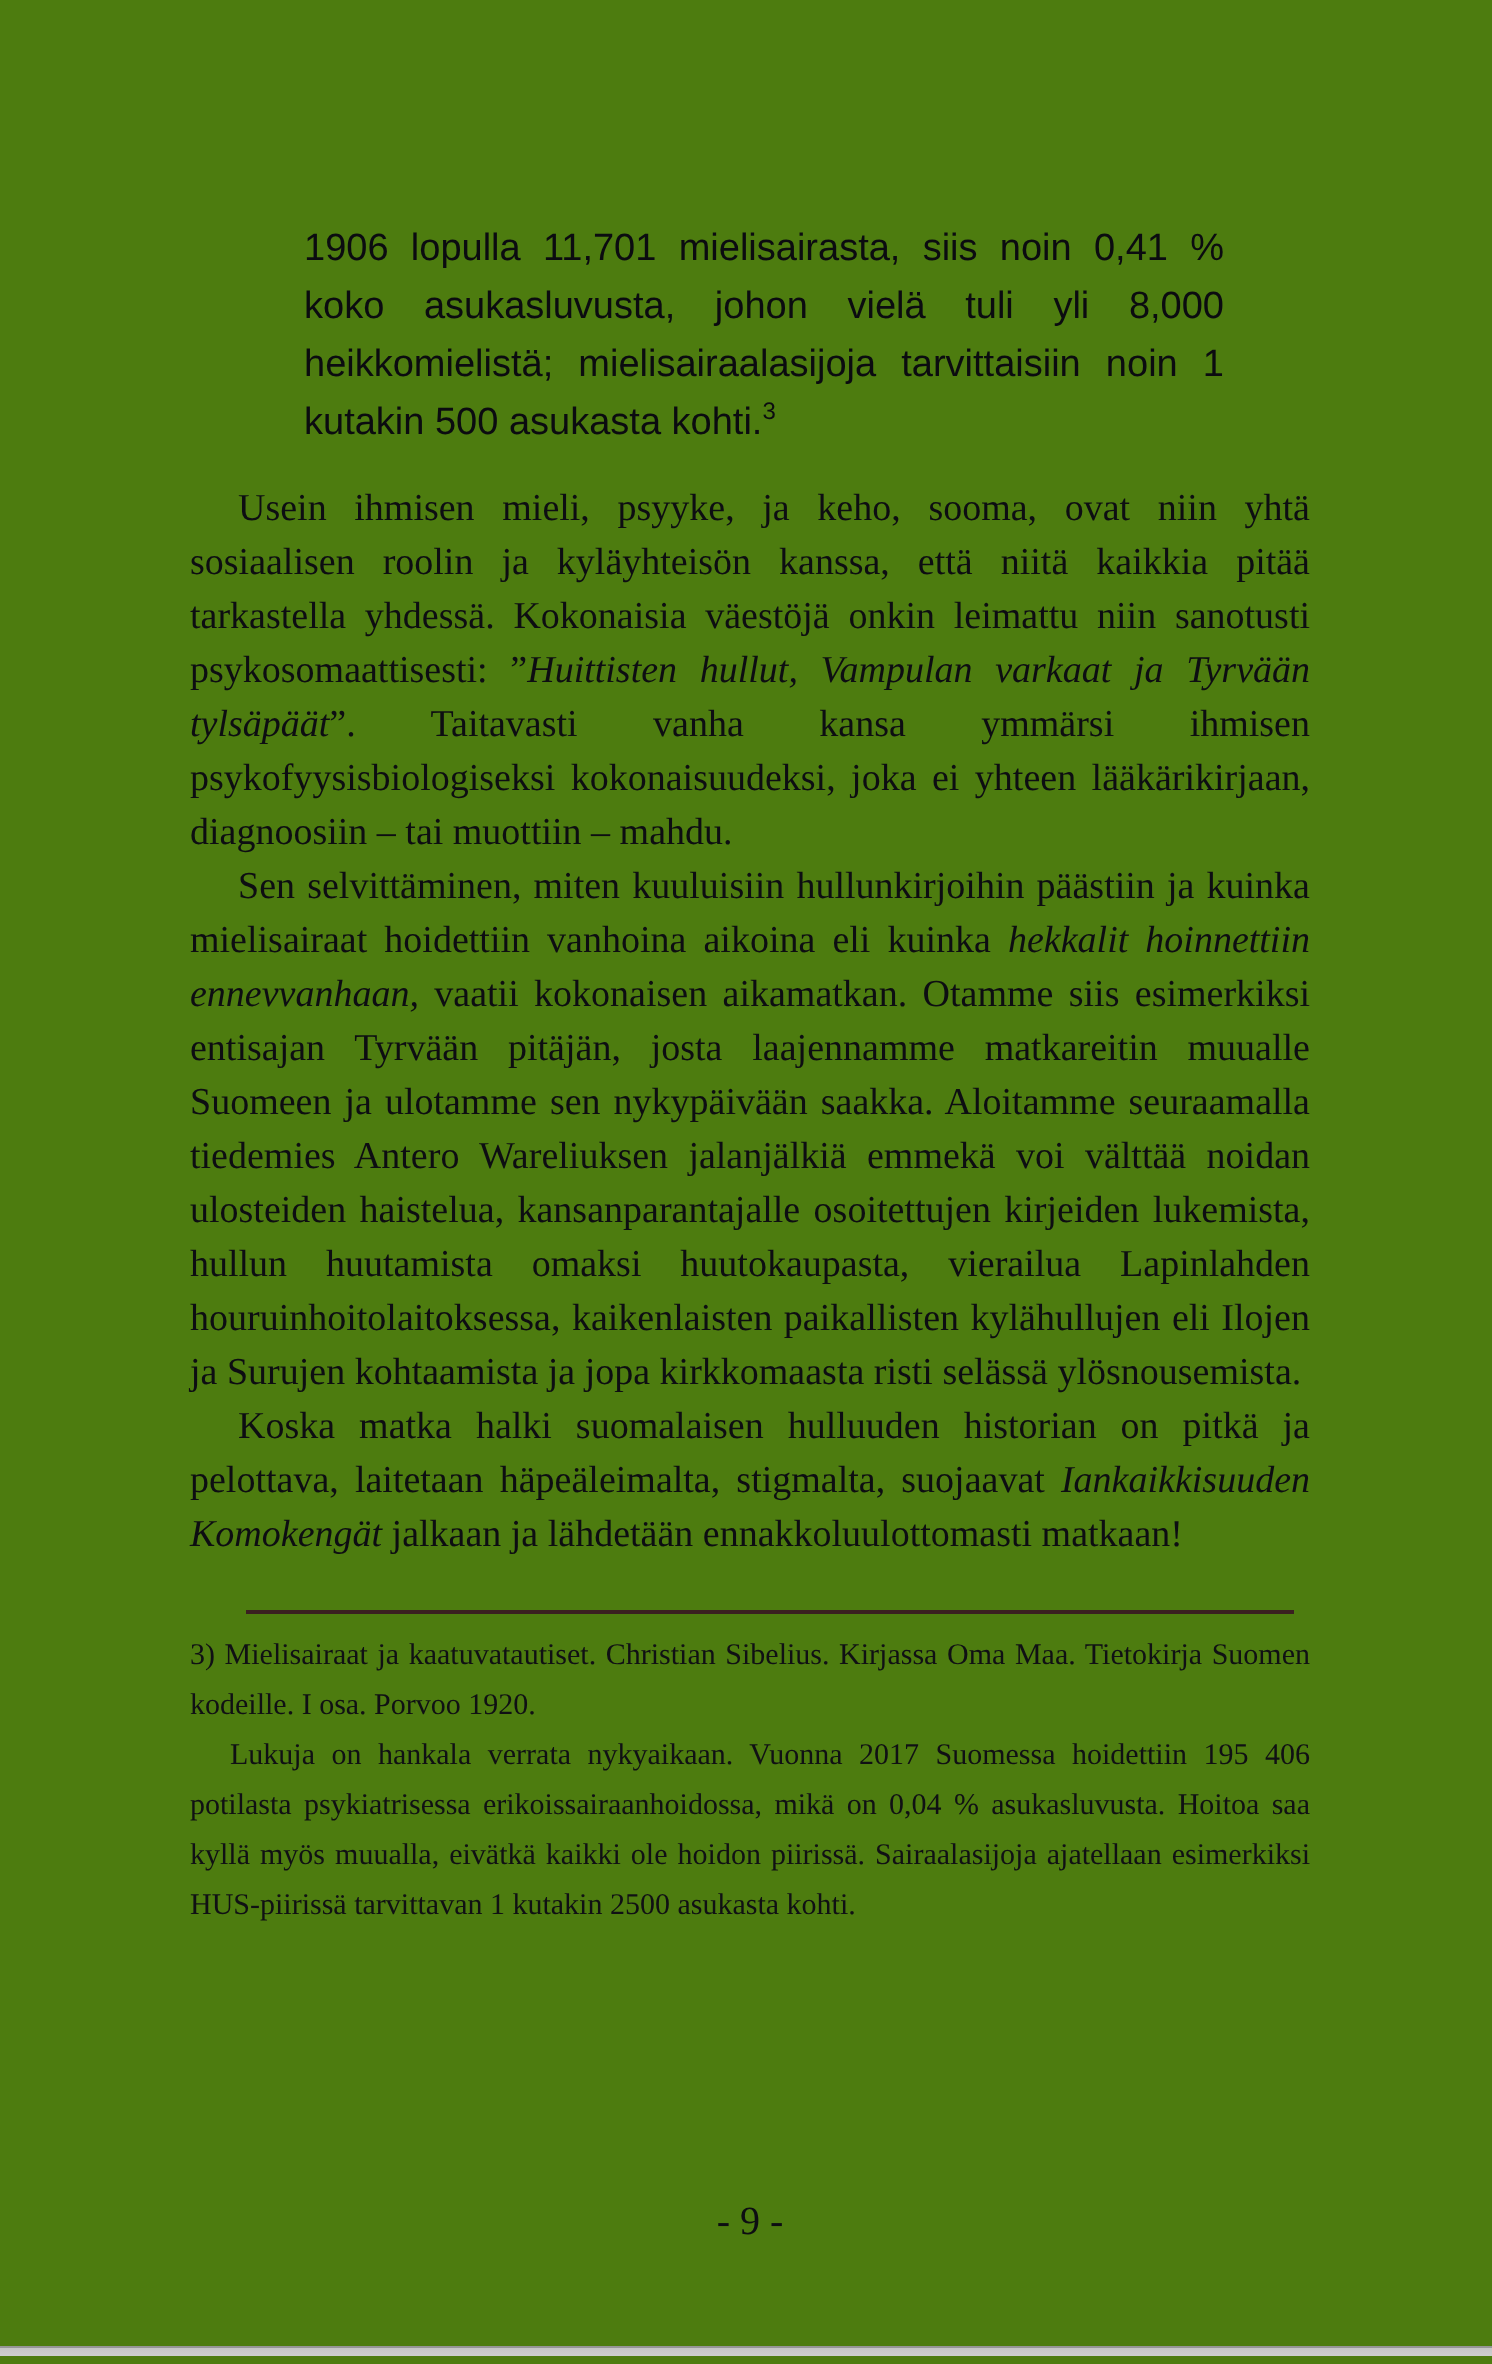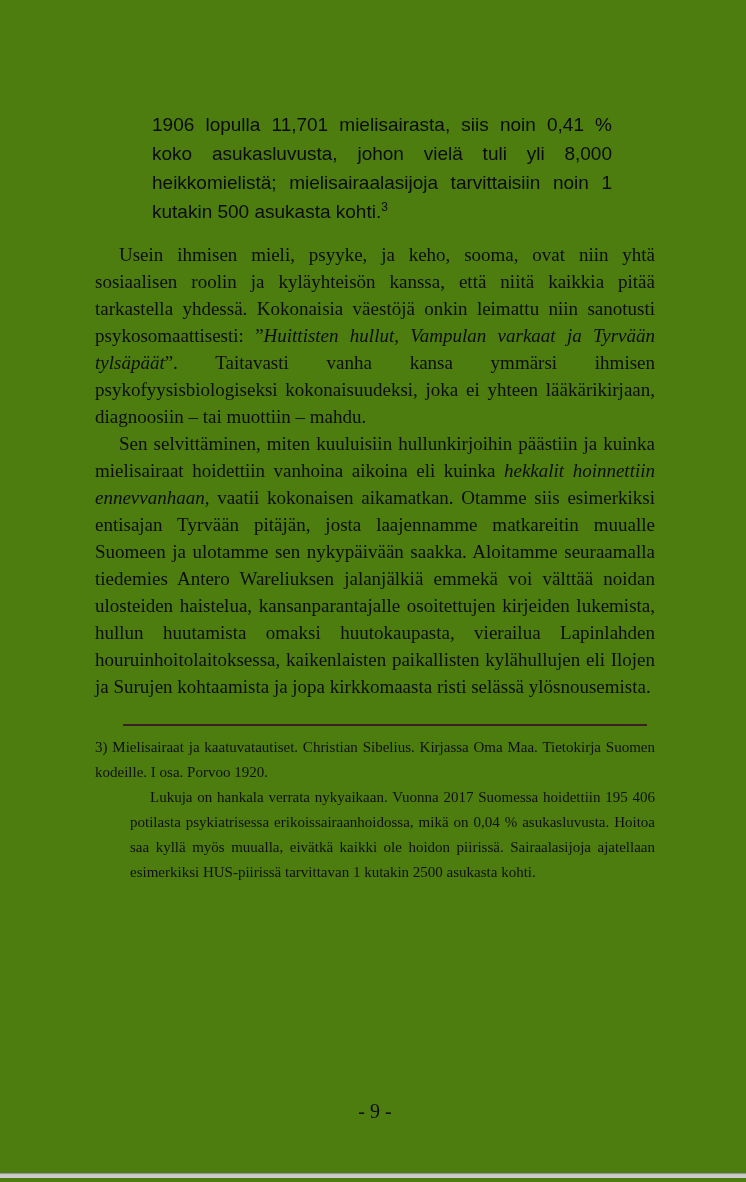--- a/index.html
+++ b/index.html
@@ -54,21 +54,21 @@
   .footnote{
     margin-top:9px;
     font-size:15px;
     line-height:25px;
     text-align:justify;
     hyphens:auto;
     -webkit-hyphens:auto;
     color:#101014;
   }
   .footnote p{margin:0;}
-  .footnote p.indented{text-indent:20px;margin-left:35px;}
+  .footnote p.indented{text-indent:20px;}
   
   .pagenum{
     position:absolute;
     left:95px;
     top:1100px;
     width:560px;
     text-align:center;
     font-size:20px;
     color:#0d0d12;
   }
@@ -87,20 +87,21 @@
 
 <div class="page">
 
   <div class="content">
 
     <div class="quote"><span>1906 lopulla 11,701 mielisairasta, siis noin 0,41 % koko asukasluvusta, johon vielä tuli yli 8,000 heikkomielistä; mielisairaalasijoja tarvittaisiin noin 1 kutakin 500 asukasta kohti.</span><sup class="fnref">3</sup></div>
 
     <div class="bodytext">
       <p><span>Usein ihmisen mieli, psyyke, ja keho, sooma, ovat niin yhtä sosiaalisen roolin ja kyläyhteisön kanssa, että niitä kaikkia pitää tarkastella yhdessä. Kokonaisia väestöjä onkin leimattu niin sanotusti psykosomaattisesti: ”</span><em>Huittisten hullut, Vampulan varkaat ja Tyrvään tylsäpäät</em><span>”. Taitavasti vanha kansa ymmärsi ihmisen psykofyysisbiologiseksi kokonaisuudeksi, joka ei yhteen lääkärikirjaan, diagnoosiin – tai muottiin – mahdu.</span></p>
       <p><span>Sen selvittäminen, miten kuuluisiin hullunkirjoihin päästiin ja kuinka mielisairaat hoidettiin vanhoina aikoina eli kuinka </span><em>hekkalit hoinnettiin ennevvanhaan,</em><span> vaatii kokonaisen aikamatkan. Otamme siis esimerkiksi entisajan Tyrvään pitäjän, josta laajennamme matkareitin muualle Suomeen ja ulotamme sen nykypäivään saakka. Aloitamme seuraamalla tiedemies Antero Wareliuksen jalanjälkiä emmekä voi välttää noidan ulosteiden haistelua, kansanparantajalle osoitettujen kirjeiden lukemista, hullun huutamista omaksi huutokaupasta, vierailua Lapinlahden houruinhoitolaitoksessa, kaikenlaisten paikallisten kylähullujen eli Ilojen ja Surujen kohtaamista ja jopa kirkkomaasta risti selässä ylösnousemista.</span></p>
+      <p><span>Koska matka halki suomalaisen hulluuden historian on pitkä ja pelottava, laitetaan häpeäleimalta, stigmalta, suojaavat </span><em>Iankaikkisuuden Komokengät</em><span> jalkaan ja lähdetään ennakkoluulottomasti matkaan!</span></p>
     </div>
 
     <div class="rule"></div>
 
     <div class="footnote">
       <p>3) Mielisairaat ja kaatuvatautiset. Christian Sibelius. Kirjassa Oma Maa. Tietokirja Suomen kodeille. I osa. Porvoo 1920.</p>
       <p class="indented">Lukuja on hankala verrata nykyaikaan. Vuonna 2017 Suomessa hoidettiin 195 406 potilasta psykiatrisessa erikoissairaanhoidossa, mikä on 0,04 % asukasluvusta. Hoitoa saa kyllä myös muualla, eivätkä kaikki ole hoidon piirissä. Sairaalasijoja ajatellaan esimerkiksi HUS-piirissä tarvittavan 1 kutakin 2500 asukasta kohti.</p>
     </div>
 
   </div>

